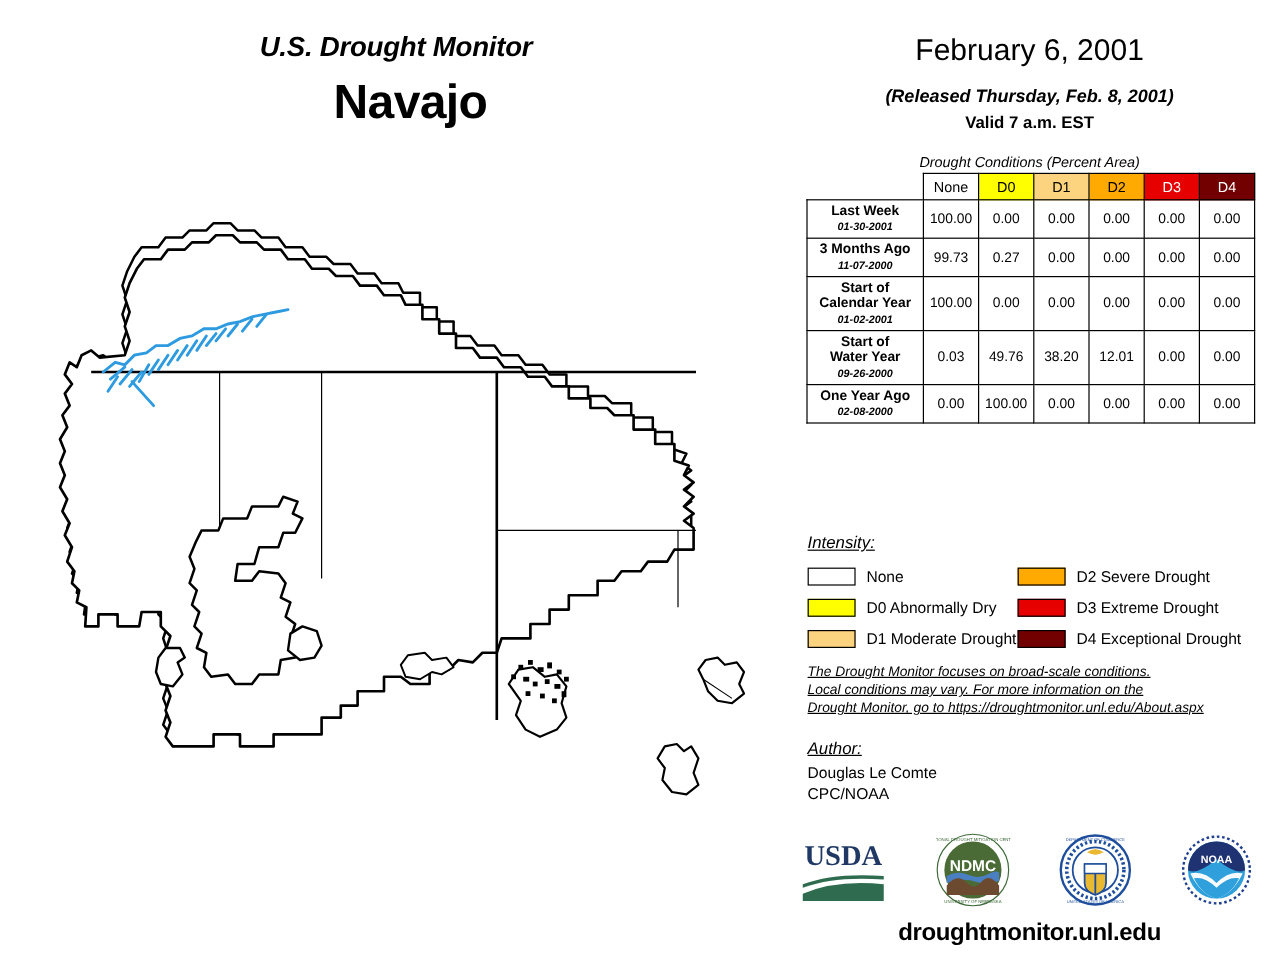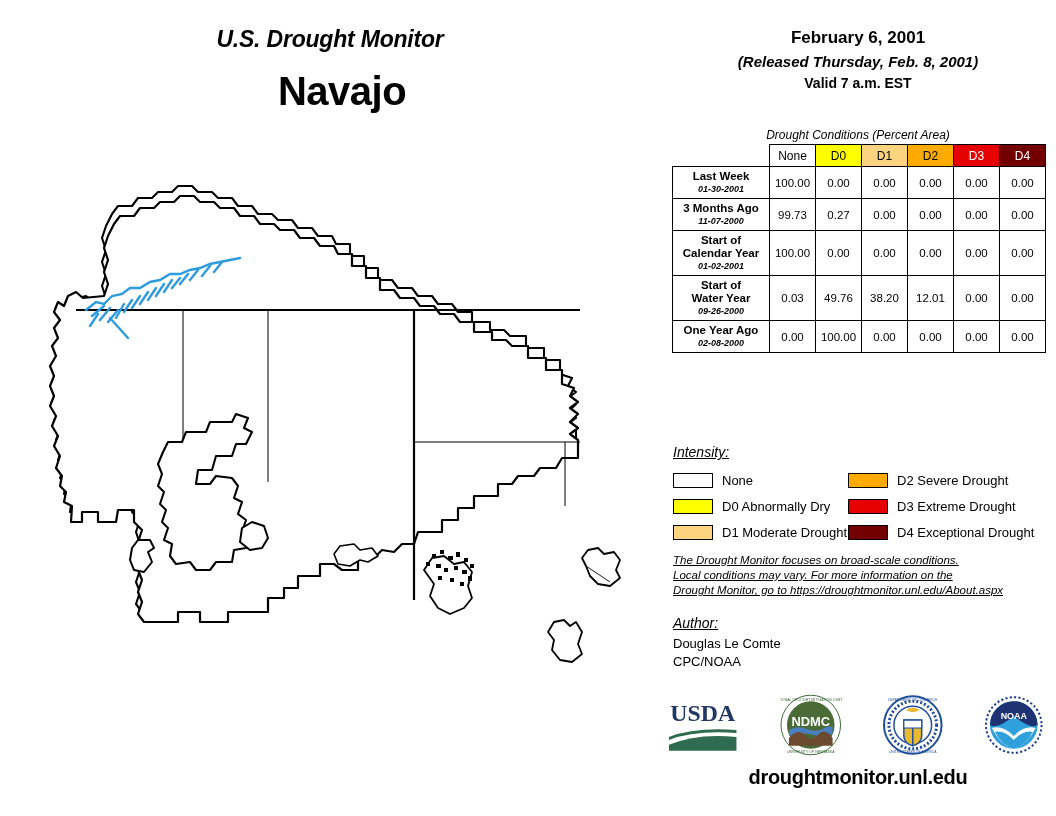--- a/index.html
+++ b/index.html
@@ -26,41 +26,41 @@
   #dm-title {
     font-size: 23px;
     font-weight: bold;
     font-style: italic;
     letter-spacing: -0.2px;
     text-align: center;
   }
   #region-title {
     font-size: 40px;
     font-weight: bold;
-    margin-top: 16px;
+    margin-top: 10px;
     letter-spacing: -0.5px;
     padding-left: 24px;
   }
 
   
   #date-block {
     position: absolute;
     left: 660px; top: 28px;
     width: 396px;
     text-align: center;
   }
   #valid-date {
-    font-size: 17px;
-    font-weight: bold;
+    font-size: 25px;
+    font-weight: normal;
   }
   #release-date {
     font-size: 15px;
     font-weight: bold;
     font-style: italic;
-    margin-top: 5px;
+    margin-top: 15px;
   }
   #valid-time {
     font-size: 14px;
     font-weight: bold;
     margin-top: 5px;
   }
   #table-caption {
     position: absolute;
     left: 660px; top: 128px;
     width: 396px;

